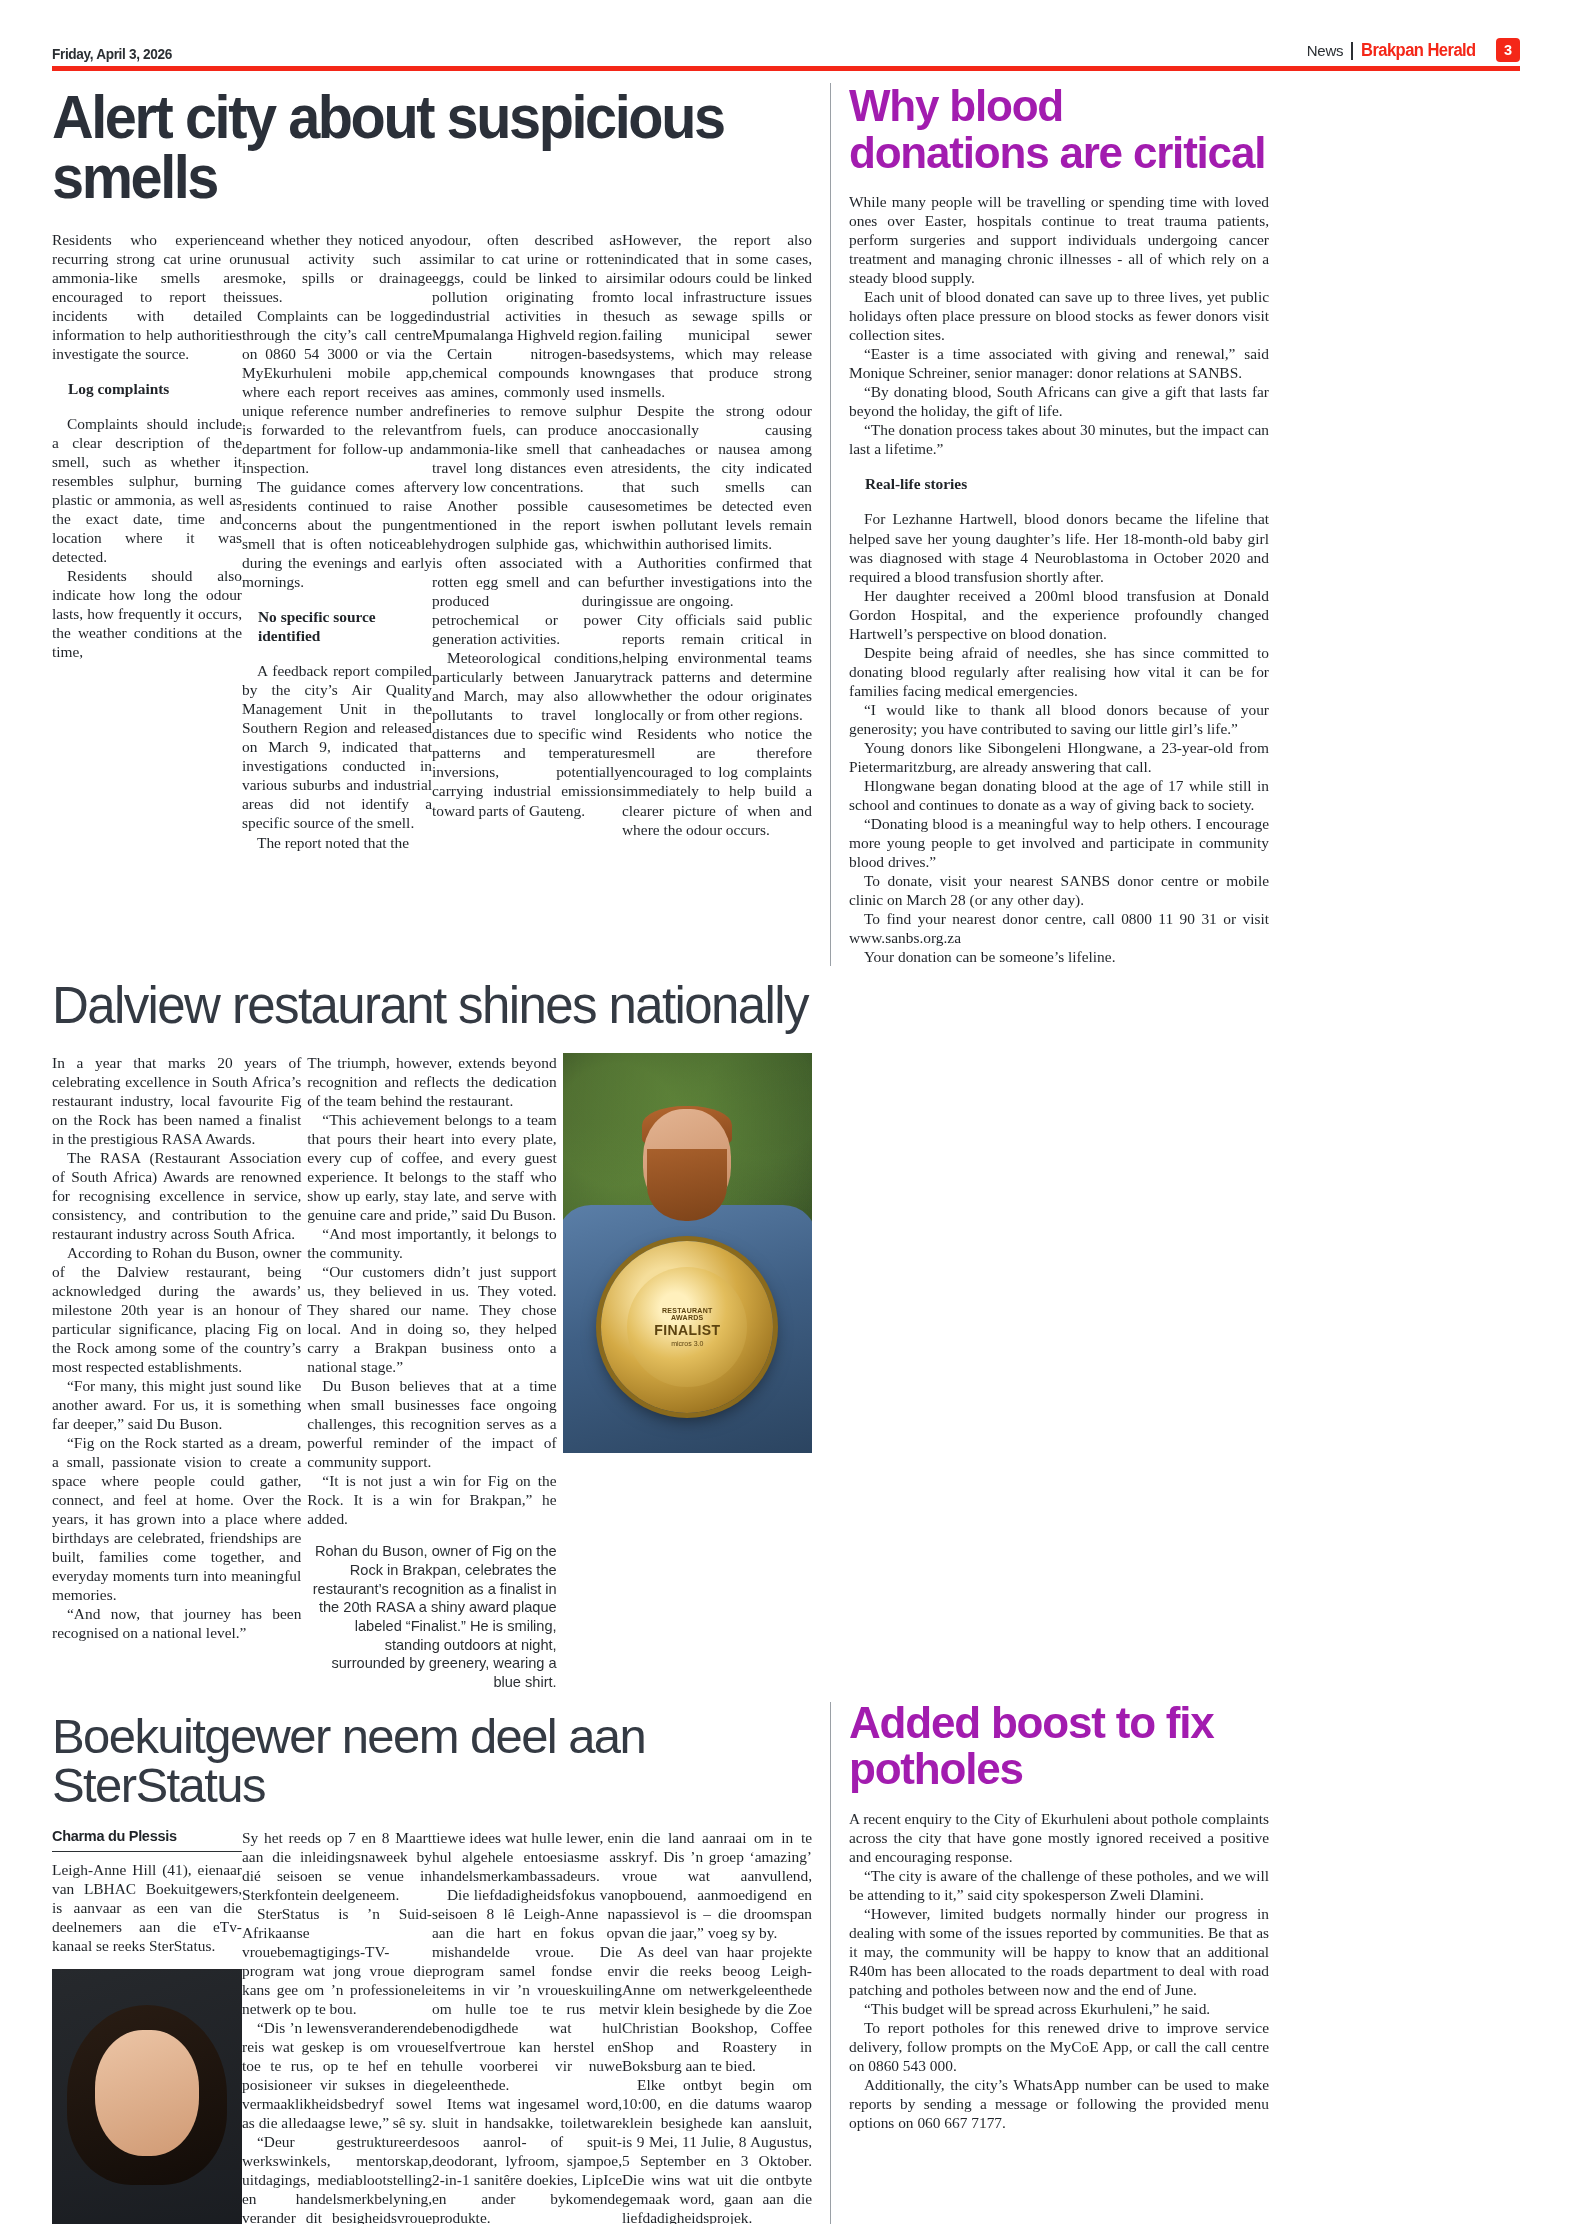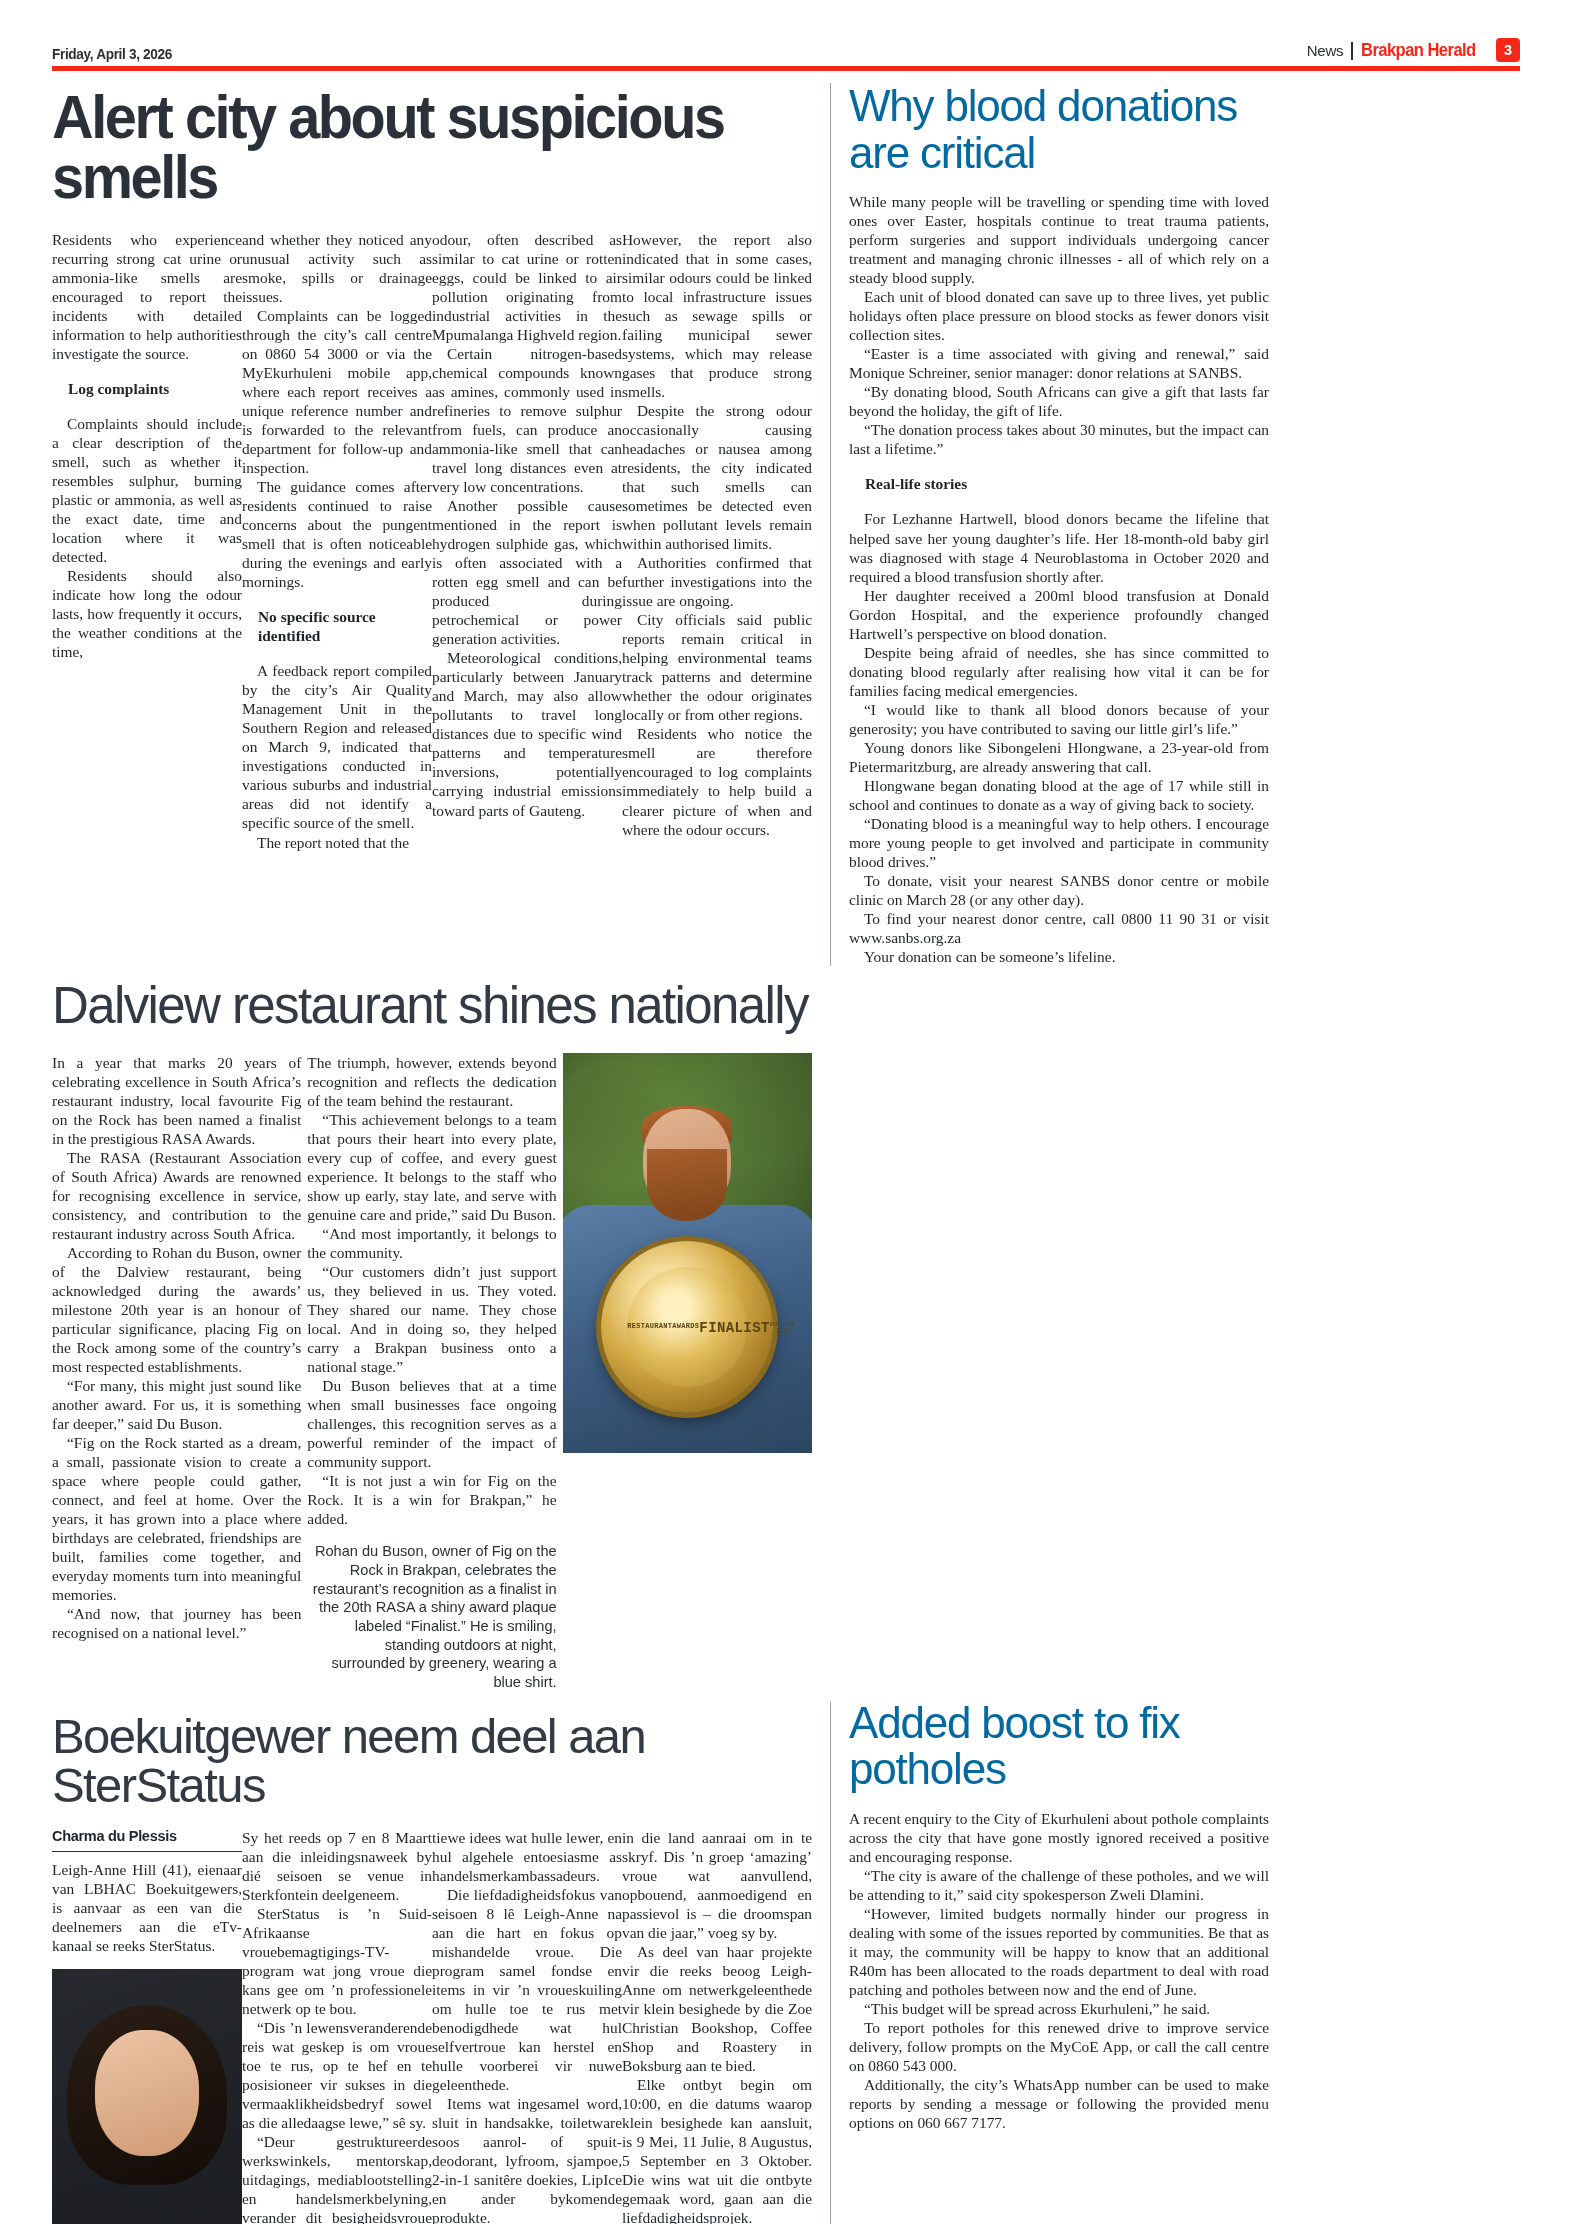--- a/index.html
+++ b/index.html
@@ -58,22 +58,22 @@
     letter-spacing:-2.6px; margin:4px 0 24px 0; color:#2b3039;
     transform:scaleX(0.93); transform-origin:left top; width:108%;
   }
   h2.light-head {
     font-family:"Liberation Sans", sans-serif;
     font-weight:normal; font-size:51px; line-height:1.0;
     letter-spacing:-1.6px; margin:10px 0 22px 0; color:#343a43;
   }
   h3.side-head {
     font-family:"Liberation Sans", sans-serif;
-    font-weight:normal; font-size:44px; line-height:1.06;
-    letter-spacing:-1.2px; margin:0 0 16px 0; color:#0369a1;
+    font-weight:bold; font-size:44px; line-height:1.06;
+    letter-spacing:-1.2px; margin:0 0 16px 0; color:#a21caf;
   }
 
   
   .cols3 { display:flex; gap:6px; }
   .cols3 > .col { flex:1 1 0; min-width:0; }
   .cols4 { display:flex; gap:0; }
   .cols4 > .col { flex:1 1 0; min-width:0; }
 
   p.t {
     margin:0; font-size:15.4px; line-height:1.235;
@@ -138,22 +138,22 @@
   .resto .plaque {
     position:absolute; left:50%; top:47%; width:172px; height:172px;
     margin-left:-86px; border-radius:50%;
     background:radial-gradient(circle at 38% 32%, #f5de9b 0 18%, #d4aa45 45%, #9c7420 78%, #6d4f12 100%);
     box-shadow:0 0 0 5px #8a6a1d, 0 6px 18px rgba(0,0,0,0.55);
     display:flex; align-items:center; justify-content:center;
   }
   .resto .plaque-inner {
     width:120px; height:120px; border-radius:50%;
     background:radial-gradient(circle at 40% 34%, #fff0bd 0 14%, #e2bd5c 48%, #a87f24 100%);
-    display:flex; flex-direction:row; align-items:center; 
-    text-align:center; font-family:Liberation Mono, monospace;
+    display:flex; flex-direction:column; align-items:center; justify-content:center;
+    text-align:center; font-family:Liberation Sans, sans-serif;
     color:#5c4310; line-height:1.05;
   }
   .resto .plaque-inner .l1 { font-size:7px; font-weight:bold; letter-spacing:0.3px; }
   .resto .plaque-inner .l2 { font-size:14px; font-weight:bold; letter-spacing:0.4px; margin-top:2px; }
   .resto .plaque-inner .l3 { font-size:7px; margin-top:2px; }
   .resto .ribbon-txt {
     position:absolute; left:50%; top:40%; margin-left:-110px; width:220px;
     text-align:center; font-family:"Liberation Sans", sans-serif;
     font-size:9px; color:#f2e0a8; letter-spacing:1.2px; opacity:0.85;
     transform:rotate(-5deg);

